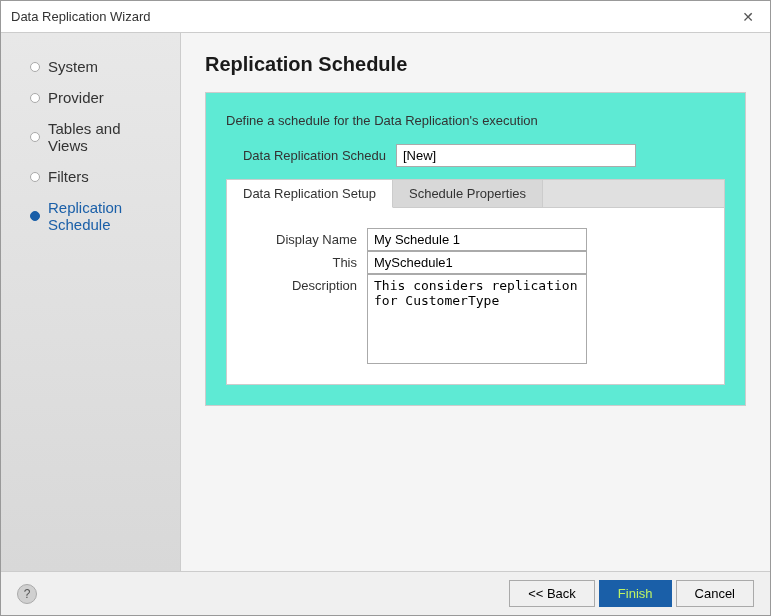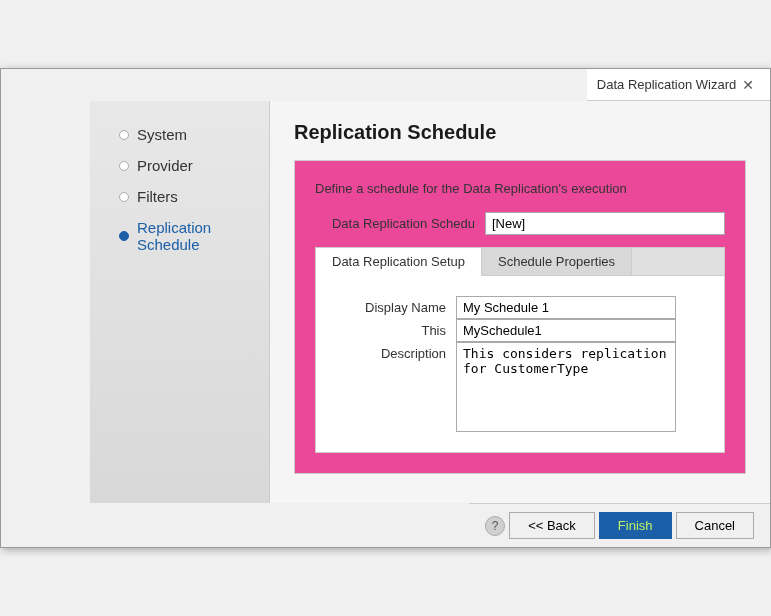--- a/index.html
+++ b/index.html
@@ -10,27 +10,26 @@
       display: flex;
       justify-content: center;
       align-items: center;
       width: 771px;
       height: 616px;
       overflow: hidden;
     }
 
     .window {
       width: 771px;
-      height: 480px;
+      height: 616px;
       background: #f0f0f0;
       border: 1px solid #999;
       display: flex;
       flex-direction: column;
       box-shadow: 2px 2px 8px rgba(0,0,0,0.3);
-      align-items: flex-end;
     }
 
     .title-bar {
       background: #fff;
       border-bottom: 1px solid #ccc;
       padding: 6px 10px;
       display: flex;
       align-items: center;
       justify-content: space-between;
       height: 32px;
@@ -105,21 +104,21 @@
     }
 
     .page-title {
       font-size: 20px;
       font-weight: bold;
       color: #1a1a1a;
       margin-bottom: 16px;
     }
 
     .schedule-panel {
-      background: #ec4899;
+      background: #5eead4;
       border: 1px solid #ccc;
       padding: 20px;
     }
 
     .info-text {
       color: #333;
       margin-bottom: 16px;
       font-size: 13px;
     }
 
@@ -272,20 +271,24 @@
   <div class="main-content">
 
     <div class="sidebar">
       <div class="sidebar-item">
         <span class="sidebar-dot"></span>
         <span>System</span>
       </div>
       <div class="sidebar-item">
         <span class="sidebar-dot"></span>
         <span>Provider</span>
+      </div>
+      <div class="sidebar-item">
+        <span class="sidebar-dot"></span>
+        <span>Tables and Views</span>
       </div>
       <div class="sidebar-item">
         <span class="sidebar-dot"></span>
         <span>Filters</span>
       </div>
       <div class="sidebar-item active">
         <span class="sidebar-dot active-dot"></span>
         <span>Replication Schedule</span>
       </div>
     </div>

